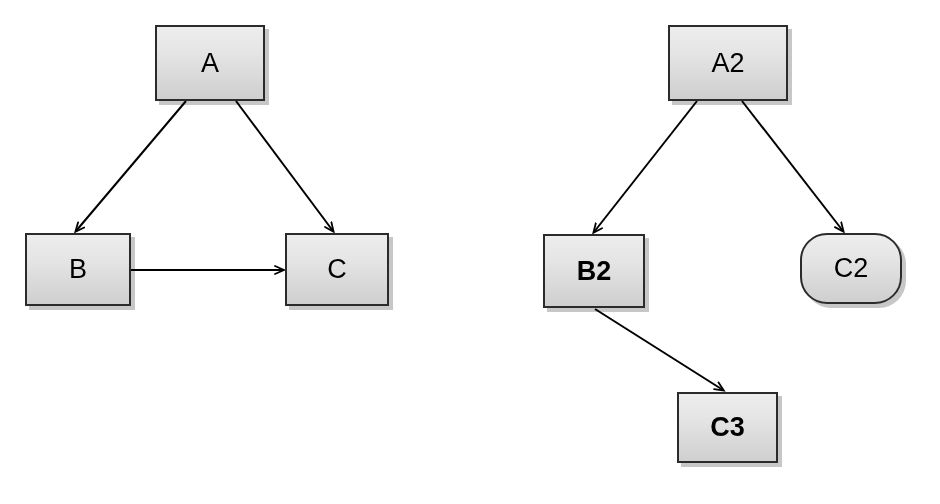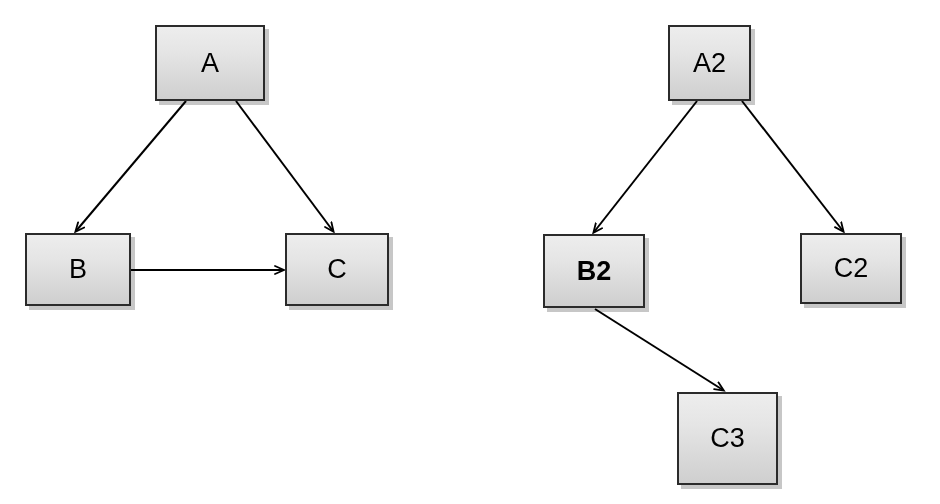--- a/index.html
+++ b/index.html
@@ -70,27 +70,27 @@
   <div id="nodes">
       <div class="node" style="left: 155px; top: 25px; width: 110px; height: 76px;">
         <span class="node-label">A</span>
       </div>
       <div class="node" style="left: 25px; top: 233px; width: 106px; height: 73px;">
         <span class="node-label">B</span>
       </div>
       <div class="node" style="left: 285px; top: 233px; width: 104px; height: 73px;">
         <span class="node-label">C</span>
       </div>
-      <div class="node" style="left: 668px; top: 25px; width: 83px; height: 76px;">
+      <div class="node" style="left: 668px; top: 25px; width: 120px; height: 76px;">
         <span class="node-label">A2</span>
       </div>
       <div class="node" style="left: 543px; top: 234px; width: 102px; height: 74px; font-weight: bold;">
         <span class="node-label">B2</span>
       </div>
-      <div class="node" style="left: 800px; top: 233px; width: 102px; height: 71px;">
+      <div class="node" style="left: 800px; top: 233px; width: 102px; height: 71px; border-radius: 27px;">
         <span class="node-label">C2</span>
       </div>
-      <div class="node" style="left: 677px; top: 392px; width: 101px; height: 93px;">
+      <div class="node" style="left: 677px; top: 392px; width: 101px; height: 71px; font-weight: bold;">
         <span class="node-label">C3</span>
       </div>
     </div>
 
 </div>
 
 </body></html>

